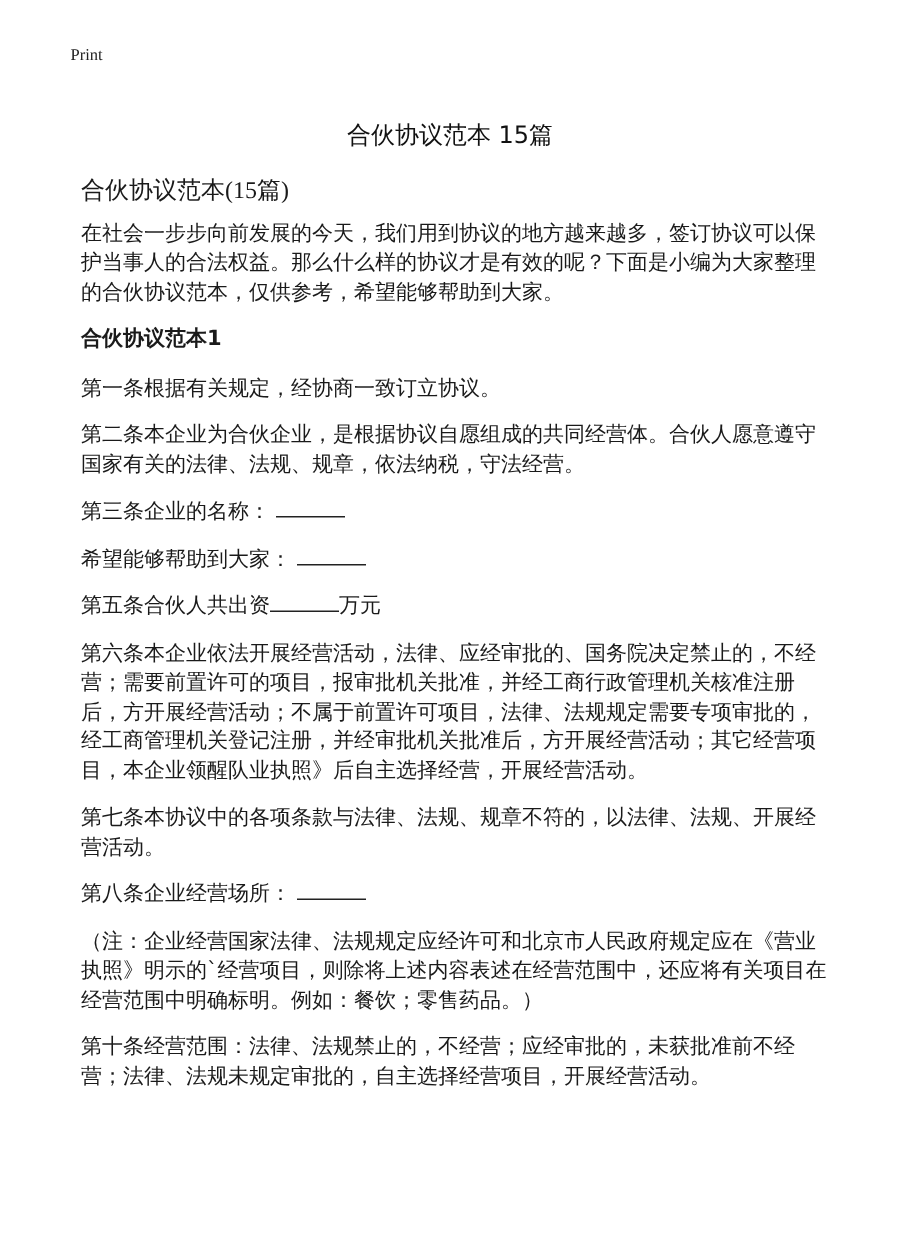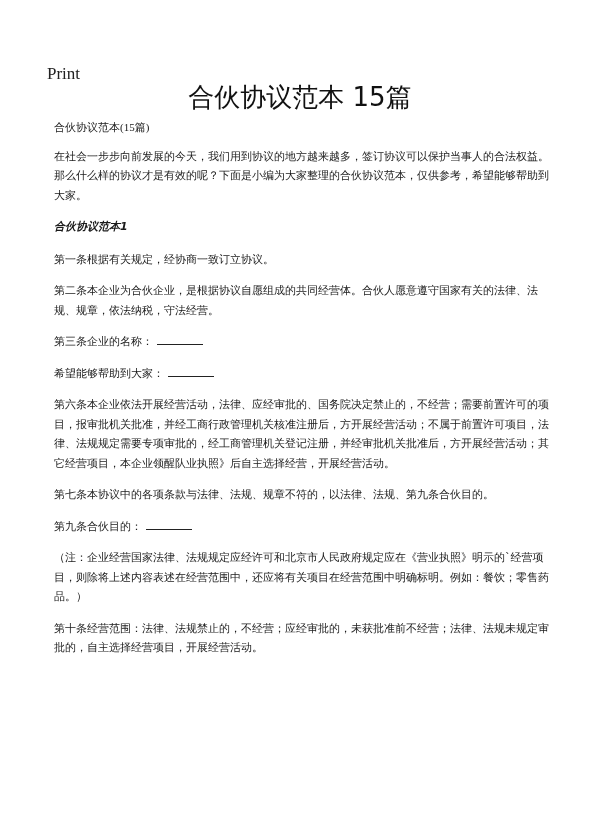--- a/index.html
+++ b/index.html
@@ -18,57 +18,56 @@
     .page {
       position: absolute;
       left: 0;
       top: 0;
       width: 600px;
       height: 828px;
     }
     .print-label {
       position: absolute;
       left: 47px;
-      top: 64px;
+      top: 31px;
       font-family: "Liberation Serif", "DejaVu Serif", serif;
-      font-size: 17px;
+      font-size: 11px;
       color: #222;
     }
     .doc-title {
       position: absolute;
       left: 0;
       width: 600px;
       top: 80px;
       text-align: center;
-      font-size: 26px;
+      font-size: 16px;
       color: #111;
       letter-spacing: 0px;
     }
     .content {
       position: absolute;
       left: 54px;
       top: 118px;
       width: 500px;
     }
     .p {
-      font-size: 11px;
+      font-size: 14px;
       line-height: 19.5px;
       margin: 0 0 12px 0;
       color: #1a1a1a;
     }
     .p.subtitle {
       font-family: "Liberation Serif", "DejaVu Serif", serif;
-      font-size: 11px;
+      font-size: 16px;
       margin-bottom: 9px;
     }
     .p.heading {
       font-weight: bold;
       margin-top: 2px;
       margin-bottom: 13px;
-      font-style: italic;
     }
     .blank {
       display: inline-block;
       width: 46px;
       border-bottom: 1px solid #222;
       height: 12px;
       vertical-align: baseline;
       margin-left: 4px;
     }
     .blank.tight { margin-left: 0; }
@@ -85,21 +84,24 @@
     <p class="p">在社会一步步向前发展的今天，我们用到协议的地方越来越多，签订协议可以保护当事人的合法权益。那么什么样的协议才是有效的呢？下面是小编为大家整理的合伙协议范本，仅供参考，希望能够帮助到大家。</p>
     <p class="p heading">合伙协议范本1</p>
     <p class="p">第一条根据有关规定，经协商一致订立协议。</p>
     <p class="p">第二条本企业为合伙企业，是根据协议自愿组成的共同经营体。合伙人愿意遵守国家有关的法律、法规、规章，依法纳税，守法经营。</p>
     <p class="p">
       <span>第三条企业的名称：</span><span class="blank"></span>
     </p>
     <p class="p">
       <span>希望能够帮助到大家：</span><span class="blank"></span>
     </p>
+    <p class="p">
+      <span>第五条合伙人共出资</span><span class="blank tight"></span><span>万元</span>
+    </p>
     <p class="p">第六条本企业依法开展经营活动，法律、应经审批的、国务院决定禁止的，不经营；需要前置许可的项目，报审批机关批准，并经工商行政管理机关核准注册后，方开展经营活动；不属于前置许可项目，法律、法规规定需要专项审批的，经工商管理机关登记注册，并经审批机关批准后，方开展经营活动；其它经营项目，本企业领醒队业执照》后自主选择经营，开展经营活动。</p>
-    <p class="p">第七条本协议中的各项条款与法律、法规、规章不符的，以法律、法规、第九条合伙目的。</p>
+    <p class="p">第七条本协议中的各项条款与法律、法规、规章不符的，以法律、法规、开展经营活动。</p>
     <p class="p">
-      <span>第九条合伙目的：</span><span class="blank"></span>
+      <span>第八条企业经营场所：</span><span class="blank"></span>
     </p>
     <p class="p">（注：企业经营国家法律、法规规定应经许可和北京市人民政府规定应在《营业执照》明示的`经营项目，则除将上述内容表述在经营范围中，还应将有关项目在经营范围中明确标明。例如：餐饮；零售药品。）</p>
     <p class="p">第十条经营范围：法律、法规禁止的，不经营；应经审批的，未获批准前不经营；法律、法规未规定审批的，自主选择经营项目，开展经营活动。</p>
   </div>
 </div>
 
 </body></html>

